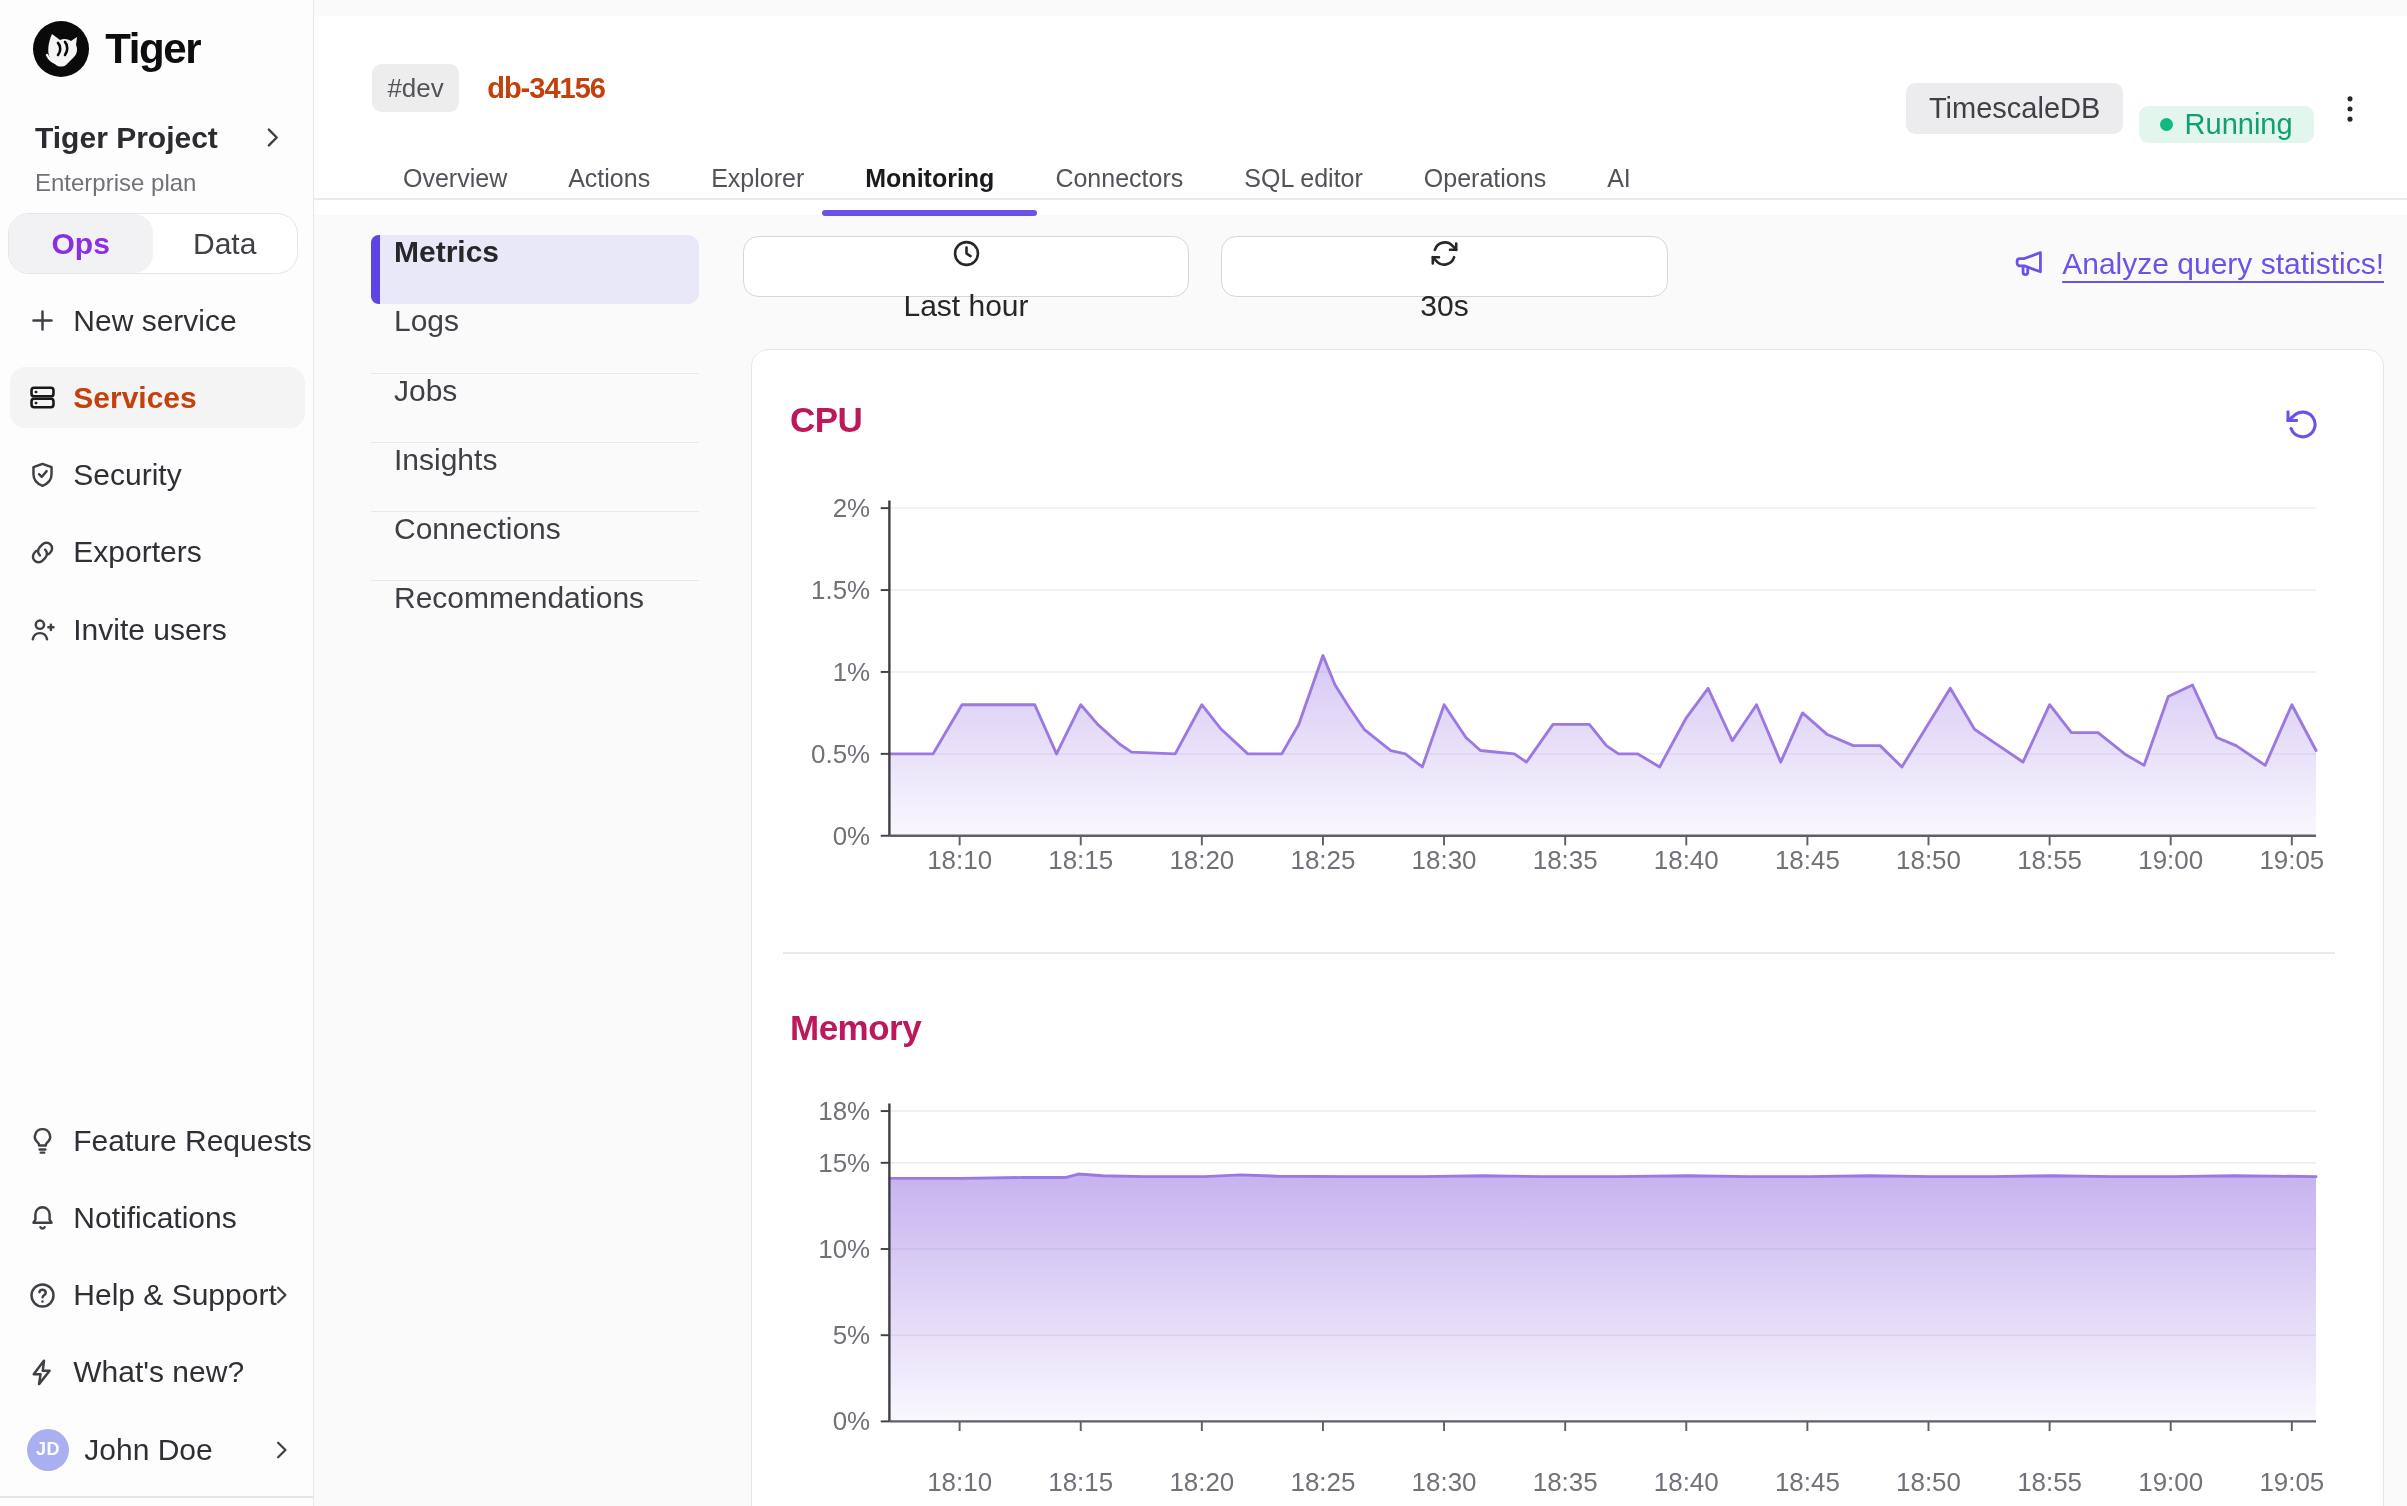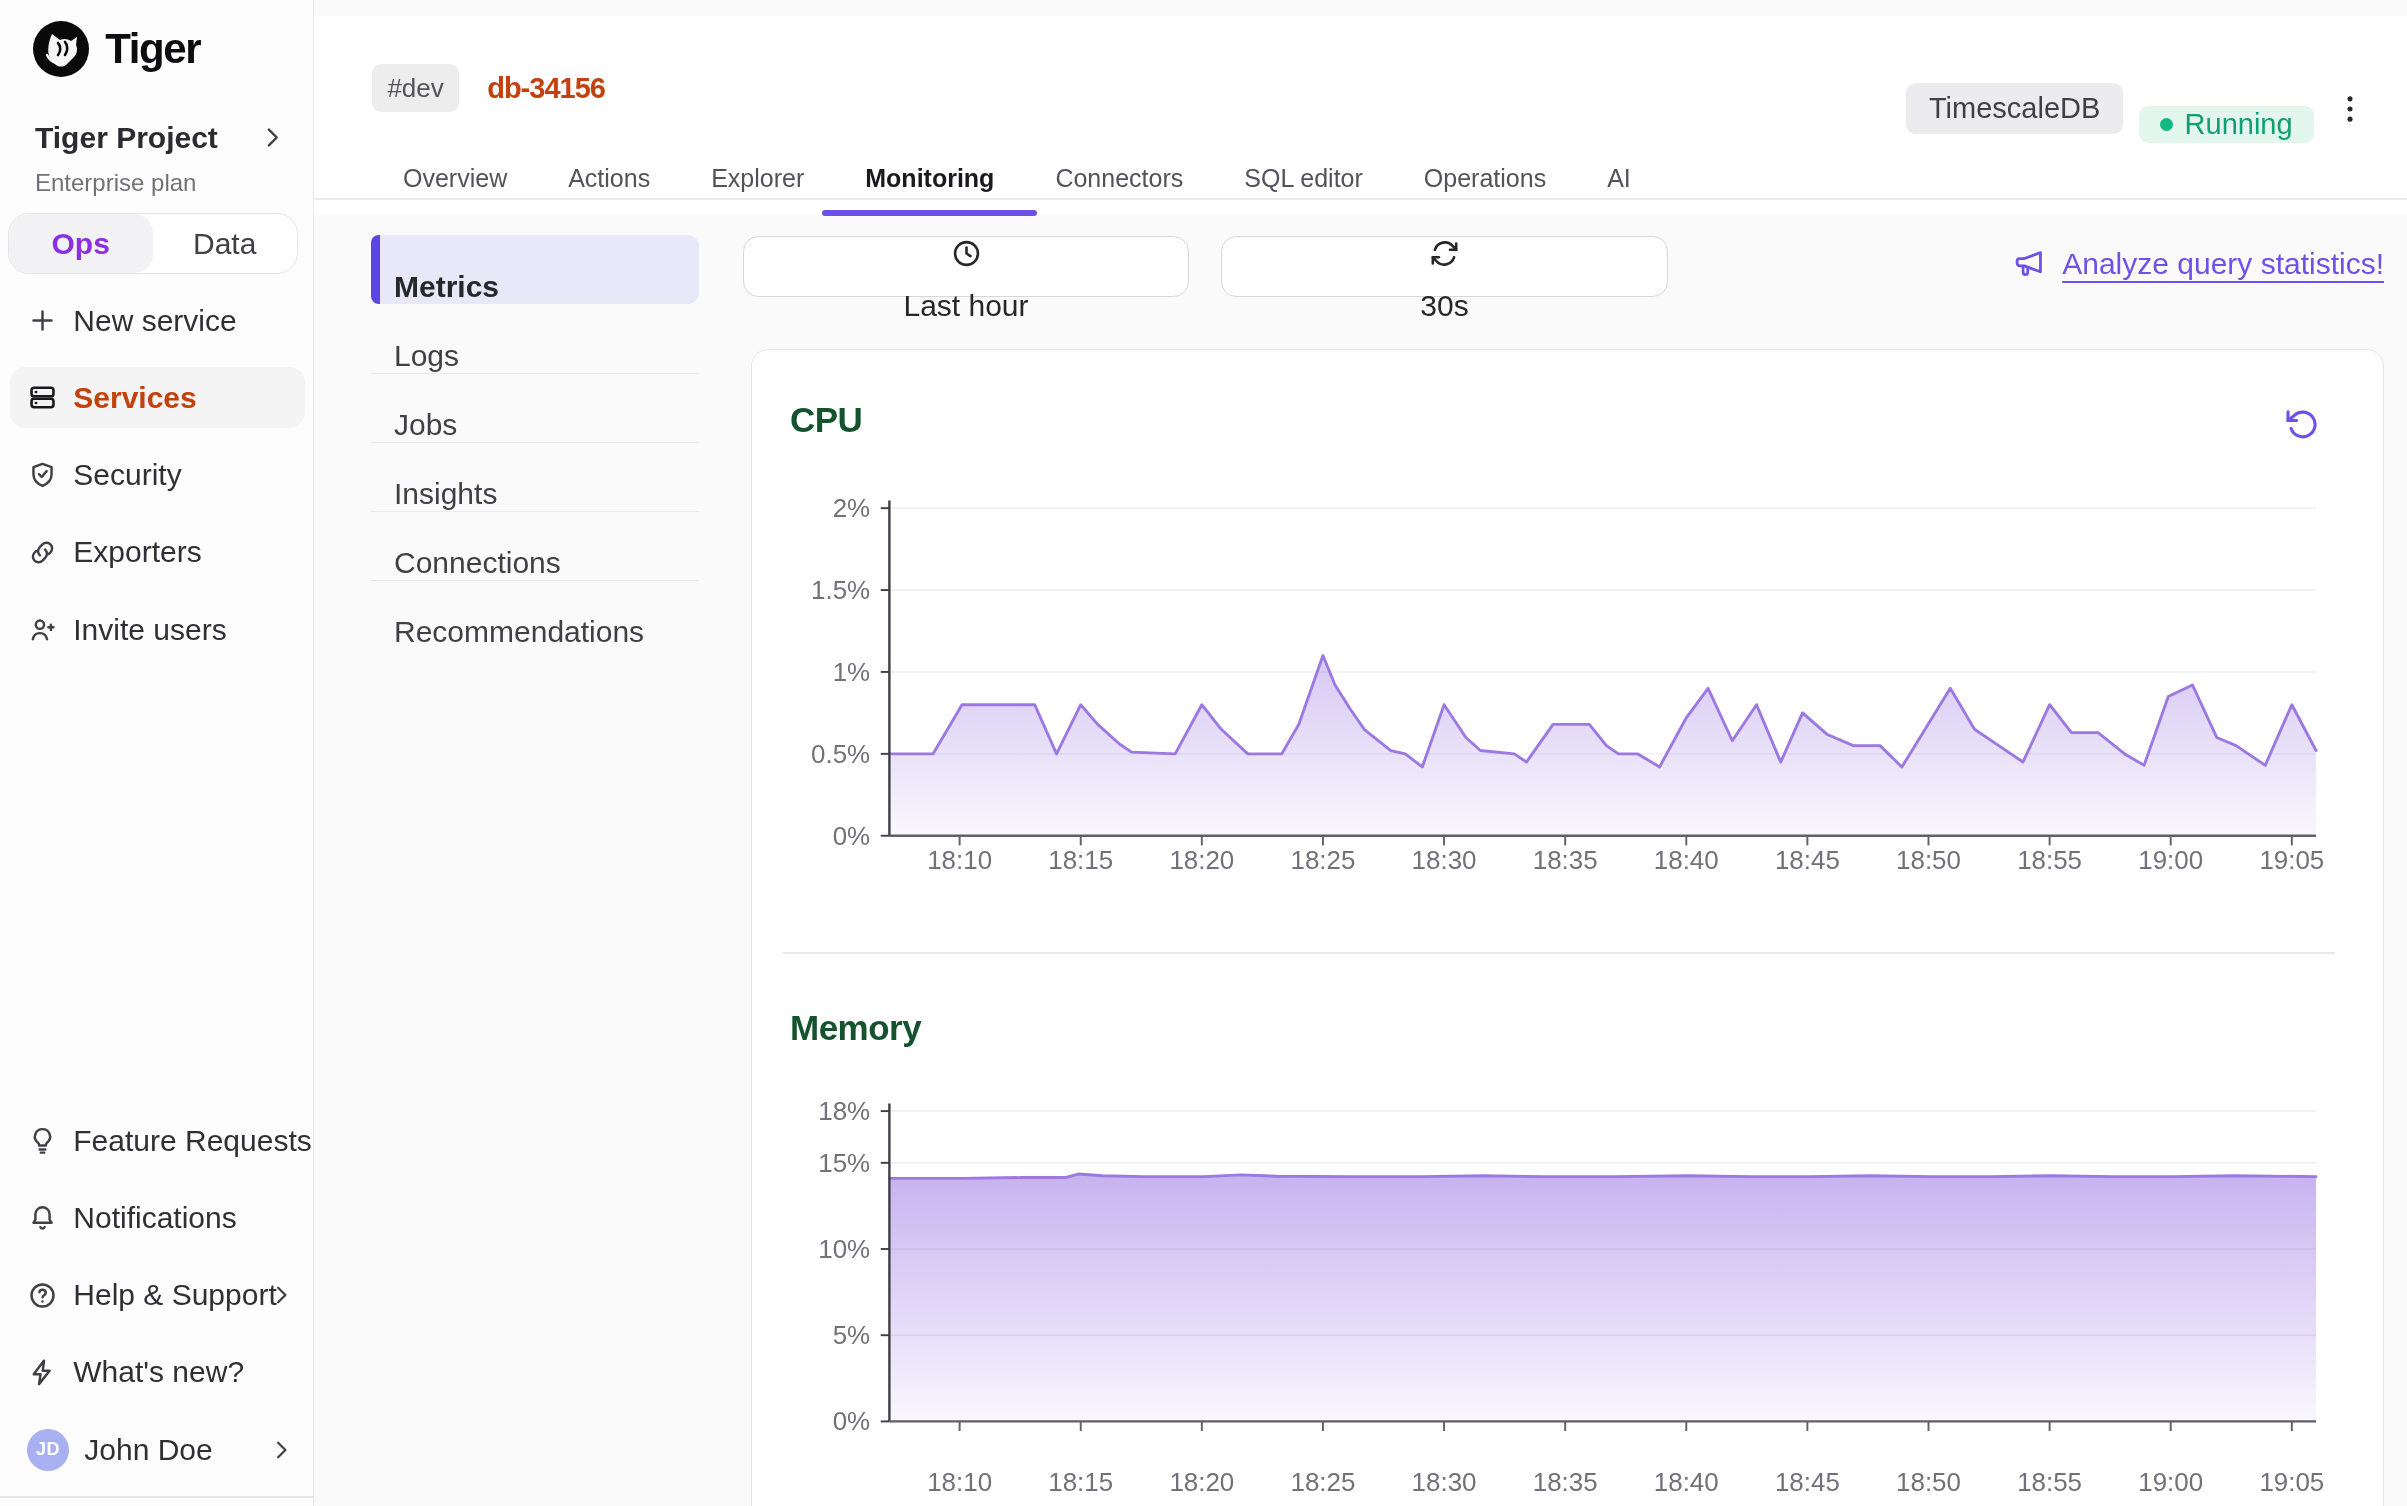--- a/index.html
+++ b/index.html
@@ -47,36 +47,36 @@
   .status-dot{width:13.4px;height:13.4px;border-radius:50%;background:#10b981;}
   .kebab-btn{width:42px;height:50px;display:flex;align-items:center;justify-content:center;cursor:pointer;}
   .tabs{position:absolute;left:89px;top:125px;height:75px;display:flex;gap:61px;align-items:center;}
   .tab{font-size:25px;color:#52525b;white-space:nowrap;position:relative;height:100%;display:flex;align-items:center;cursor:pointer;}
   .tab-active{color:#1a1a1e;font-weight:700;}
   .tab-active::after{content:"";position:absolute;left:-43px;right:-43px;bottom:0;height:5.8px;border-radius:3.8px;background:#6c50e8;}
   .tabs-underline{left:314px;top:198px;width:2093px;height:1.9px;background:#ebebee;}
 
   
   .subnav{left:371px;top:235px;width:328px;}
-  .subnav-item{height:69px;display:flex;align-items:flex-end;padding-left:23px;font-size:30px;color:#3f3f46;
+  .subnav-item{height:69px;display:flex;align-items:flex-start;padding-left:23px;font-size:30px;color:#3f3f46;
                cursor:pointer;box-sizing:border-box;position:relative;}
   .subnav-item.sel{background:#e9e8f8;border-radius:11.5px;font-weight:700;color:#27272a;}
   .subnav-bar{position:absolute;left:0;top:0;bottom:0;width:8.6px;border-radius:7.7px 0 0 7.7px;background:#5b46e4;}
   .subnav-div{border-top:1.9px solid #e9e9ec;}
 
   .dropdown{top:236px;height:61px;background:#fff;border:1.9px solid #d6d6db;border-radius:15.4px;box-sizing:border-box;
             display:flex;align-items:center;padding:0 23px;gap:19px;cursor:pointer;flex-direction:column;}
   .dd-label{font-size:30px;color:#27272a;flex:1;white-space:nowrap;}
   .promo{top:246px;right:23px;display:flex;align-items:center;gap:15.4px;cursor:pointer;}
   .promo-text{font-size:30px;font-weight:500;color:#6d51e8;text-decoration:underline;text-underline-offset:6.7px;
               text-decoration-thickness:1.9px;white-space:nowrap;}
 
   
   .card{left:751px;top:349px;width:1633px;height:1191px;background:#fff;border:1.9px solid #e6e6e9;border-radius:17.3px;box-sizing:border-box;}
-  .chart-title{position:absolute;left:38px;font-size:35px;font-weight:800;letter-spacing:-0.5px;color:#14532d;}
+  .chart-title{position:absolute;left:38px;font-size:35px;font-weight:800;letter-spacing:-0.5px;color:#be185d;}
   .reset-btn{position:absolute;right:61px;top:54px;width:40px;height:40px;cursor:pointer;display:flex;align-items:center;justify-content:center;}
   .card-divider{position:absolute;left:31px;right:48px;top:602px;height:1.9px;background:#e9e9ed;}
 </style>
 </head>
 <body>
 
 <div id="app">
 
   <div class="abs sidebar">
 

